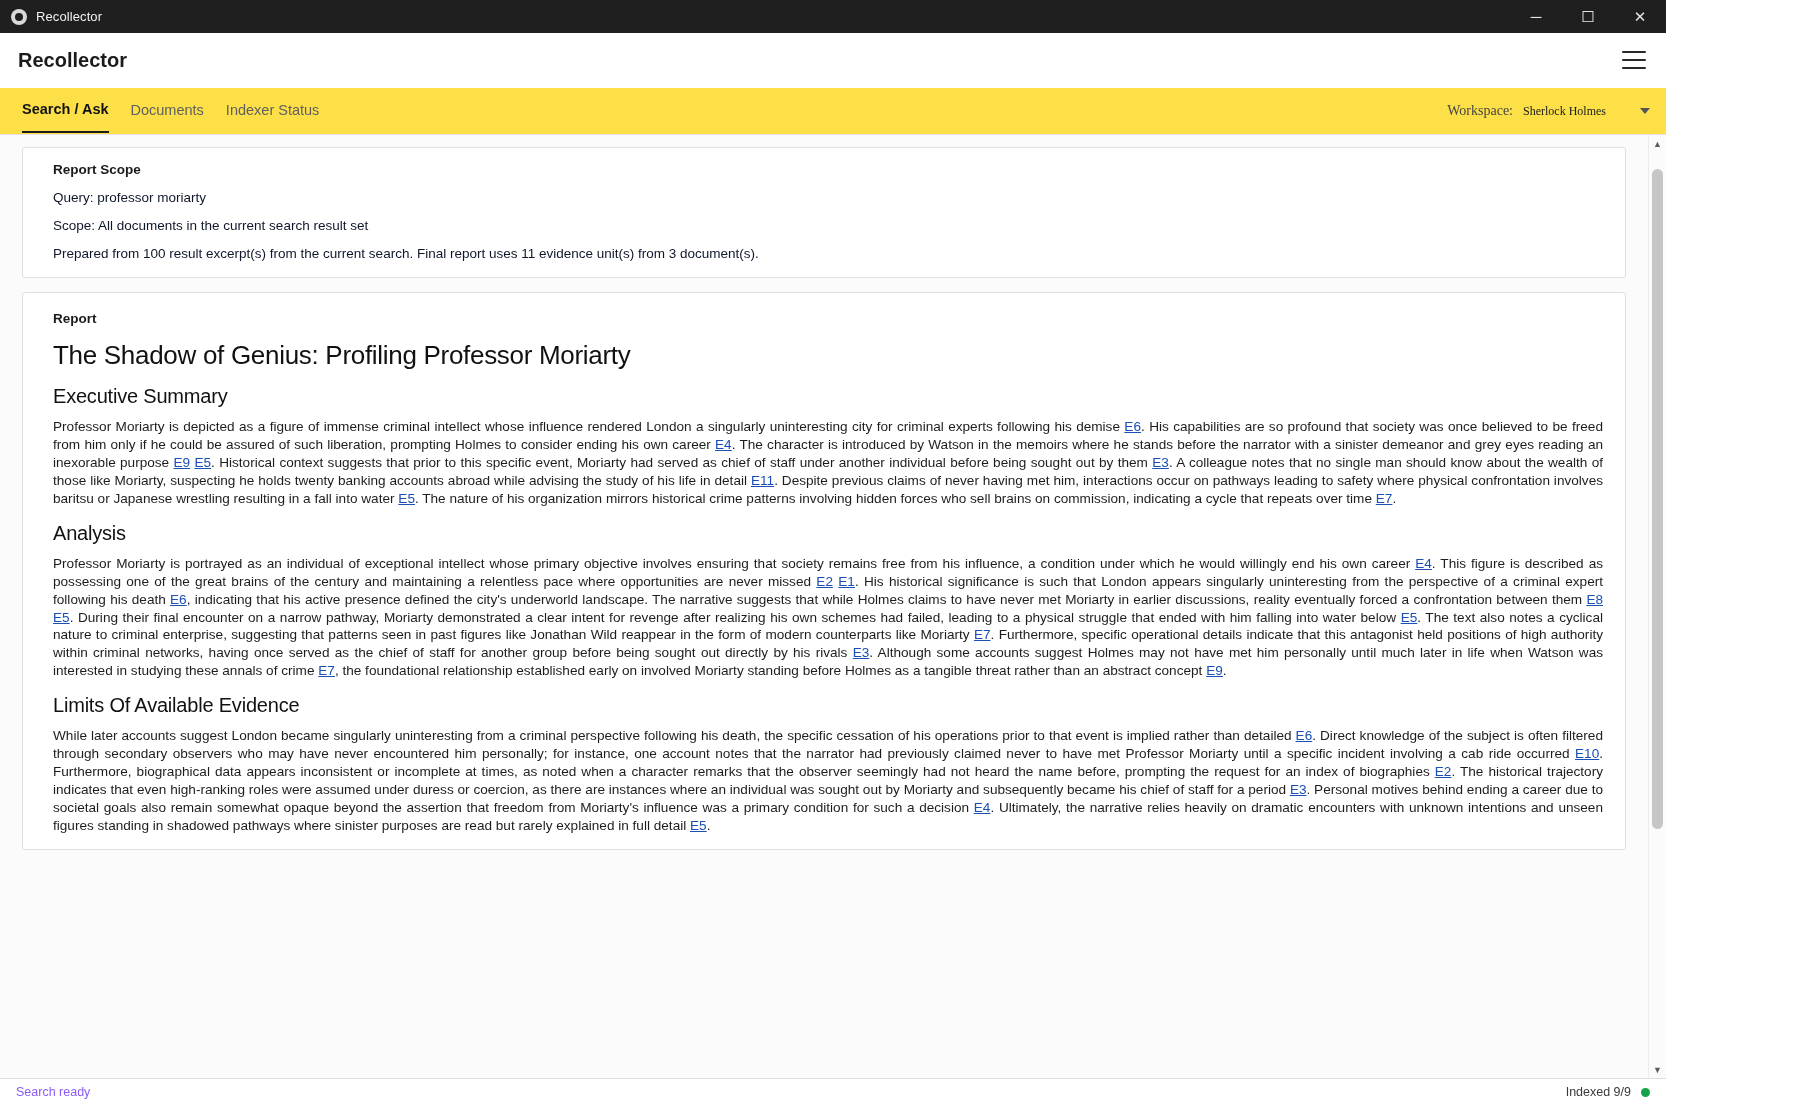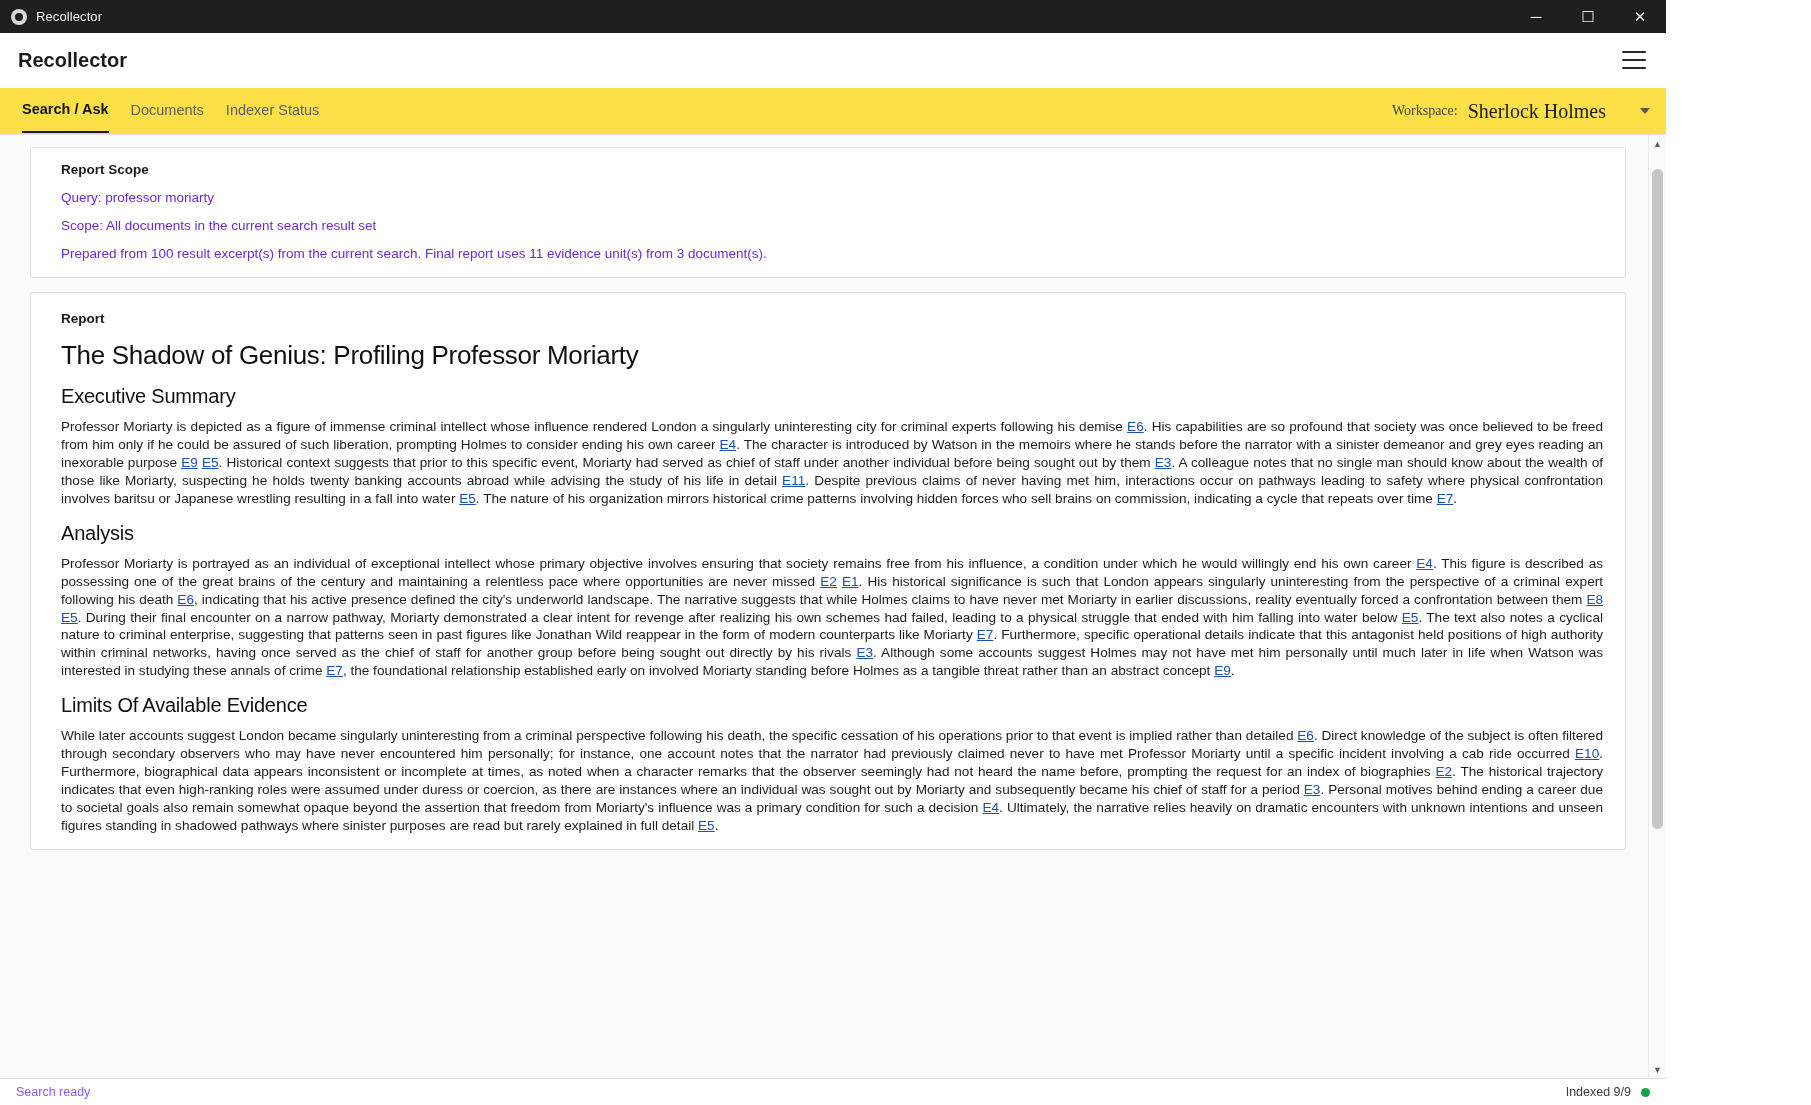--- a/index.html
+++ b/index.html
@@ -121,60 +121,60 @@
     position: absolute;
     right: 16px;
     top: 0;
     height: 46px;
     display: flex;
     align-items: center;
     gap: 10px;
     font-family: Liberation Serif, serif;
   }
   .ws-label { font-size: 14px; color: #444; }
-  .ws-value { font-size: 20px; color: #1b1b1b; }
+  .ws-value { font-size: 12px; color: #1b1b1b; }
   .ws-caret {
     width: 0; height: 0;
     border-left: 5px solid transparent;
     border-right: 5px solid transparent;
     border-top: 6px solid #555;
     margin-left: 24px;
   }
   
   .content {
     flex: 1;
     position: relative;
     overflow: hidden;
     background: #fbfbfb;
     display: flex;
   }
   .scrollarea {
     flex: 1;
-    padding: 0 0 0 12px;
+    padding: 0 0 0 4px;
     overflow: hidden;
     position: relative;
   }
   .card {
     background: #ffffff;
     border: 1px solid #e0e0e0;
     border-radius: 3px;
     margin: 12px 22px 0 18px;
     box-sizing: border-box;
   }
   .card.scope { padding: 14px 18px 16px 30px; }
   .card.report { padding: 18px 22px 10px 30px; margin-top: 14px; }
   .card-label {
     font-size: 13.5px;
     font-weight: bold;
     color: #1b1b1b;
     margin-bottom: 13px;
   }
   .scope-line {
     font-size: 13.5px;
-    color: #6d28d9;
+    color: #0f172a;
     margin-bottom: 13px;
   }
   .scope-line:last-child { margin-bottom: 0; }
   .doc-title {
     font-size: 26px;
     font-weight: normal;
     color: #111111;
     margin: 14px 0 6px 0;
     letter-spacing: -.3px;
   }

